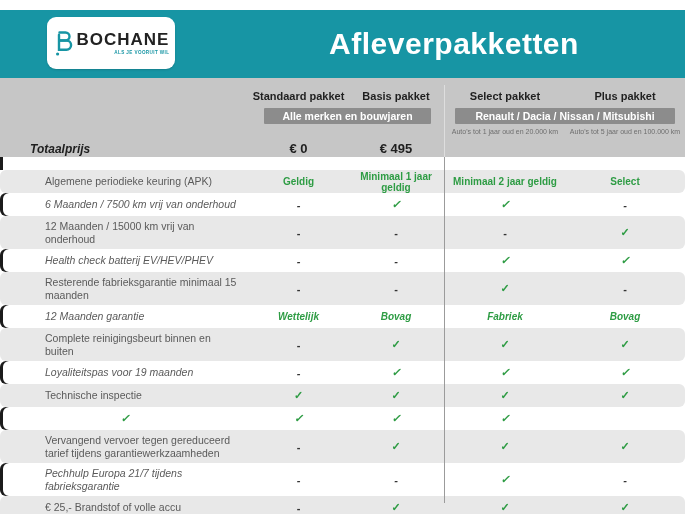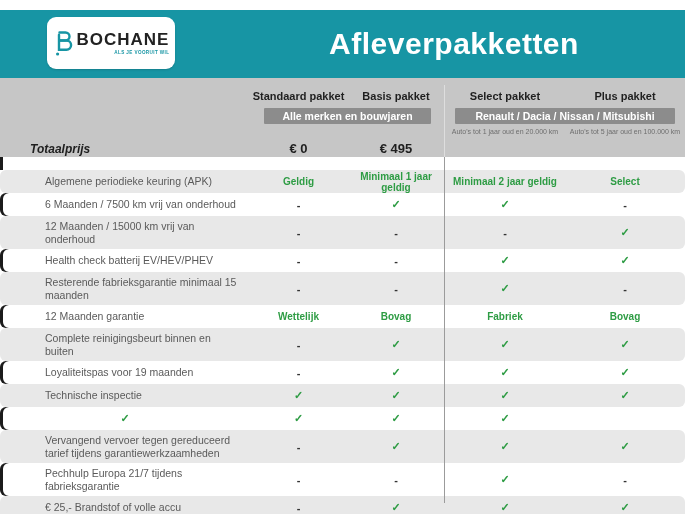--- a/index.html
+++ b/index.html
@@ -41,21 +41,21 @@
   .total-row{margin-top:3px;align-items:center;}
   .total-label{font-size:12px;font-weight:bold;color:#1f1f1f;padding-left:30px;font-style:italic;}
   .price{font-size:13px;font-weight:bold;color:#1f1f1f;text-align:center;}
 
   
   .rows-area{position:absolute;top:157px;left:0;width:685px;}
   .gap-row{height:13px;background:#fff;}
   .white-edge{box-shadow:inset 3px 0 0 #1b1b1b;}
   .row{min-height:23px;align-items:center;border-radius:6px;}
   .row.gray{background:var(--row-gray);}
-  .row.white{background:#fff;box-shadow:inset 3px 0 0 #1b1b1b;}
+  .row.white{background:#fff;box-shadow:inset 3px 0 0 #1b1b1b;font-style:italic;}
   .cell.feature{font-size:10.5px;color:var(--feature);padding:4px 8px 4px 45px;line-height:12.5px;}
   .cell.value{text-align:center;}
   .cell.check{color:var(--green);font-size:11px;font-weight:bold;}
   .cell.dash{color:#333;font-size:11px;font-weight:bold;line-height:10px;}
   .cell.text-value{color:var(--green);font-size:10px;font-weight:bold;}
 
   
   .divider{position:absolute;left:444px;width:1px;}
   .divider-top{top:85px;height:72px;background:#dedede;}
   .divider-bottom{top:157px;height:346px;background:#9b9b9b;}

